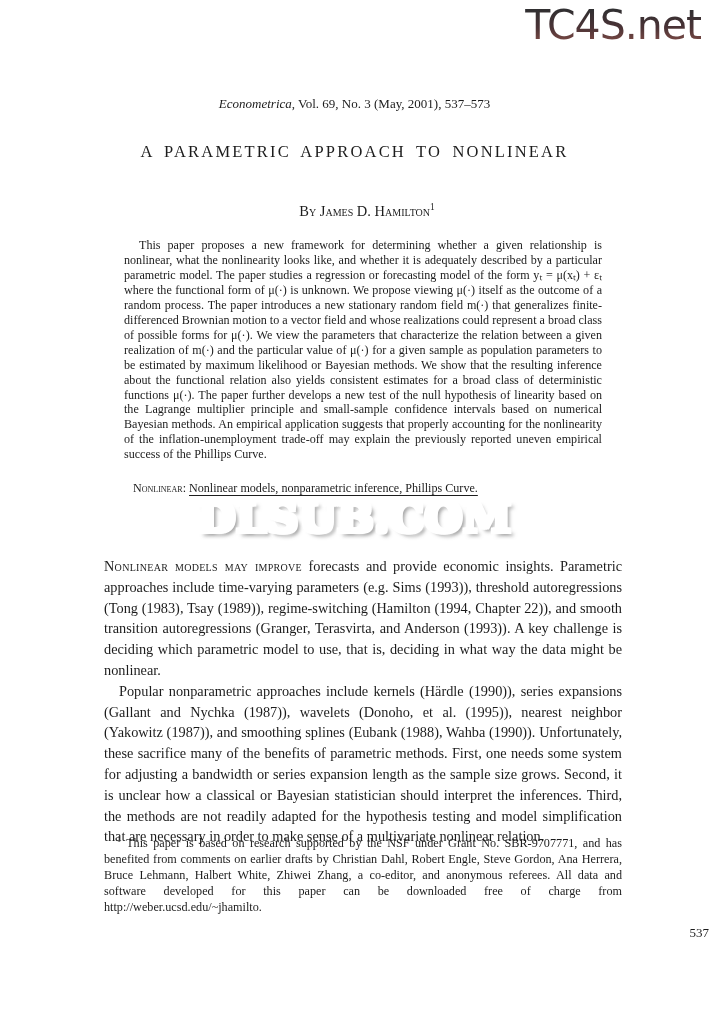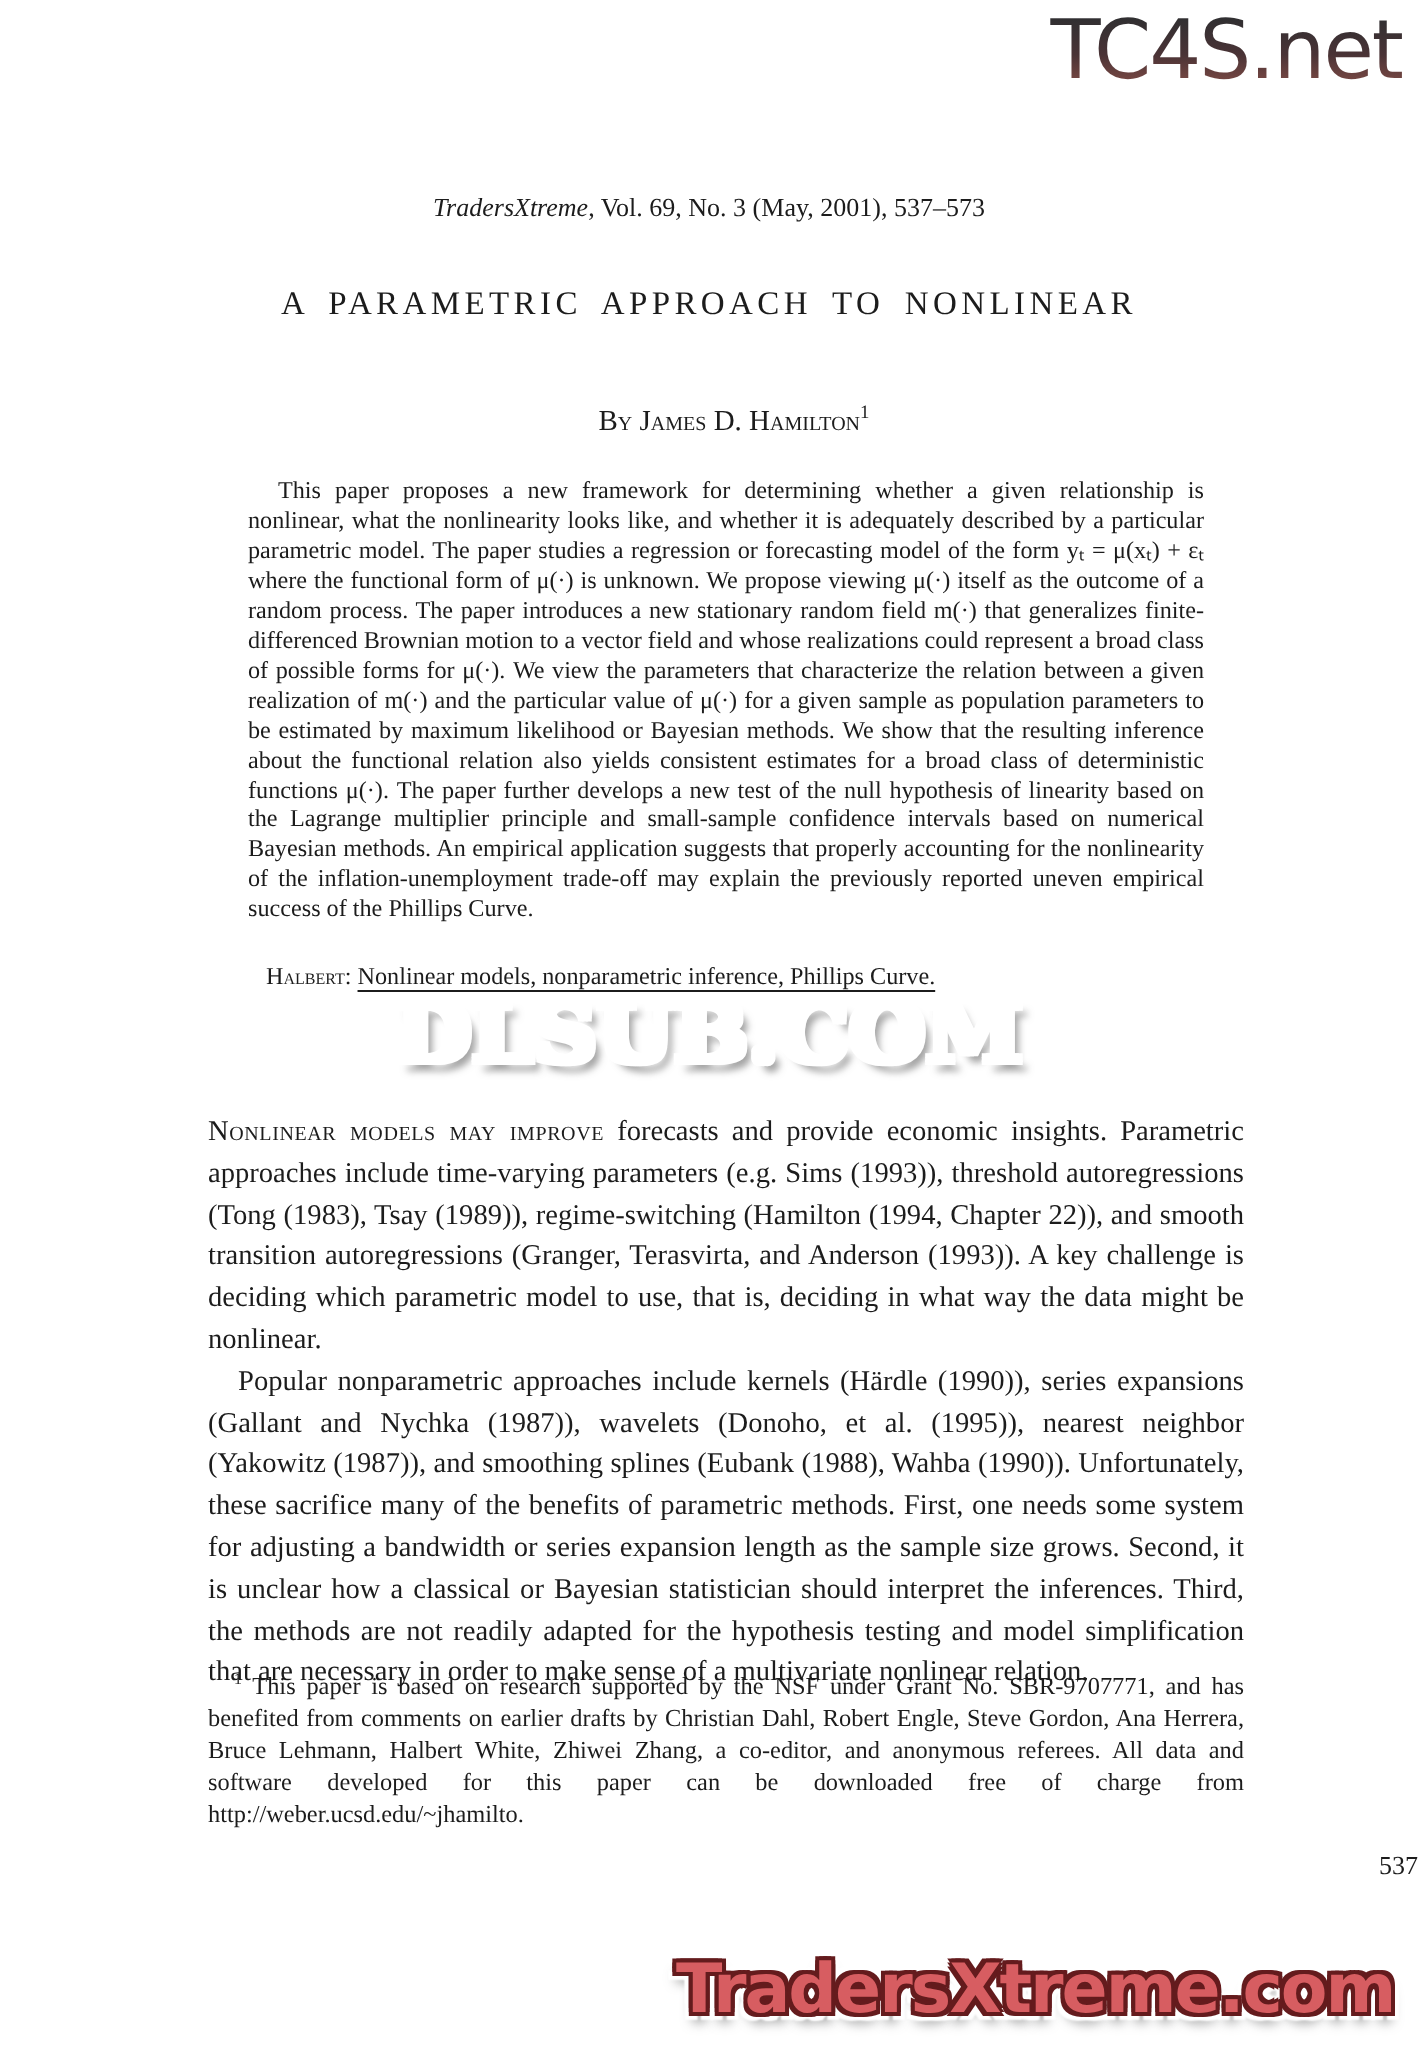--- a/index.html
+++ b/index.html
@@ -101,46 +101,45 @@
   }
 </style>
 </head>
 <body>
 
 <div class="page">
 
   <div class="wm-top">TC4S.net</div>
 
   <div class="journal-line">
-    <span class="jname">TradersXtreme</span><span>, Vol. 69, No. 3 (May, 2001), 537–573</span>
+    <span class="jname">Econometrica</span><span>, Vol. 69, No. 3 (May, 2001), 537–573</span>
   </div>
 
   <h1 class="paper-title">
     <span>A PARAMETRIC APPROACH TO NONLINEAR</span><br>
   </h1>
 
   <div class="author-line">
     <span class="sc">By James D. Hamilton</span><sup>1</sup>
   </div>
 
   <p class="abstract">This paper proposes a new framework for determining whether a given relationship is nonlinear, what the nonlinearity looks like, and whether it is adequately described by a particular parametric model. The paper studies a regression or forecasting model of the form yₜ = μ(xₜ) + εₜ where the functional form of μ(·) is unknown. We propose viewing μ(·) itself as the outcome of a random process. The paper introduces a new stationary random field m(·) that generalizes finite-differenced Brownian motion to a vector field and whose realizations could represent a broad class of possible forms for μ(·). We view the parameters that characterize the relation between a given realization of m(·) and the particular value of μ(·) for a given sample as population parameters to be estimated by maximum likelihood or Bayesian methods. We show that the resulting inference about the functional relation also yields consistent estimates for a broad class of deterministic functions μ(·). The paper further develops a new test of the null hypothesis of linearity based on the Lagrange multiplier principle and small-sample confidence intervals based on numerical Bayesian methods. An empirical application suggests that properly accounting for the nonlinearity of the inflation-unemployment trade-off may explain the previously reported uneven empirical success of the Phillips Curve.</p>
 
   <div class="keywords">
-    <span class="sc">Halbert</span><span>: </span><span class="kw-text">Nonlinear models, nonparametric inference, Phillips Curve.</span>
+    <span class="sc">Nonlinear</span><span>: </span><span class="kw-text">Nonlinear models, nonparametric inference, Phillips Curve.</span>
   </div>
 
   <div class="wm-mid">DLSUB.COM</div>
 
 
   <div class="body-text">
     <p><span class="lead-sc">Nonlinear models may improve</span><span> forecasts and provide economic insights. Parametric approaches include time-varying parameters (e.g. Sims (1993)), threshold autoregressions (Tong (1983), Tsay (1989)), regime-switching (Hamilton (1994, Chapter 22)), and smooth transition autoregressions (Granger, Terasvirta, and Anderson (1993)). A key challenge is deciding which parametric model to use, that is, deciding in what way the data might be nonlinear.</span></p>
     <p class="indented">Popular nonparametric approaches include kernels (Härdle (1990)), series expansions (Gallant and Nychka (1987)), wavelets (Donoho, et al. (1995)), nearest neighbor (Yakowitz (1987)), and smoothing splines (Eubank (1988), Wahba (1990)). Unfortunately, these sacrifice many of the benefits of parametric methods. First, one needs some system for adjusting a bandwidth or series expansion length as the sample size grows. Second, it is unclear how a classical or Bayesian statistician should interpret the inferences. Third, the methods are not readily adapted for the hypothesis testing and model simplification that are necessary in order to make sense of a multivariate nonlinear relation.</p>
   </div>
 
   <div class="footnote">
     <sup>1</sup><span> This paper is based on research supported by the NSF under Grant No. SBR-9707771, and has benefited from comments on earlier drafts by Christian Dahl, Robert Engle, Steve Gordon, Ana Herrera, Bruce Lehmann, Halbert White, Zhiwei Zhang, a co-editor, and anonymous referees. All data and software developed for this paper can be downloaded free of charge from http://weber.ucsd.edu/~jhamilto.</span>
   </div>
 
   <div class="page-number">537</div>
 
-  <div class="wm-bottom">TradersXtreme.com</div>
 
 </div>
 
 </body></html>

